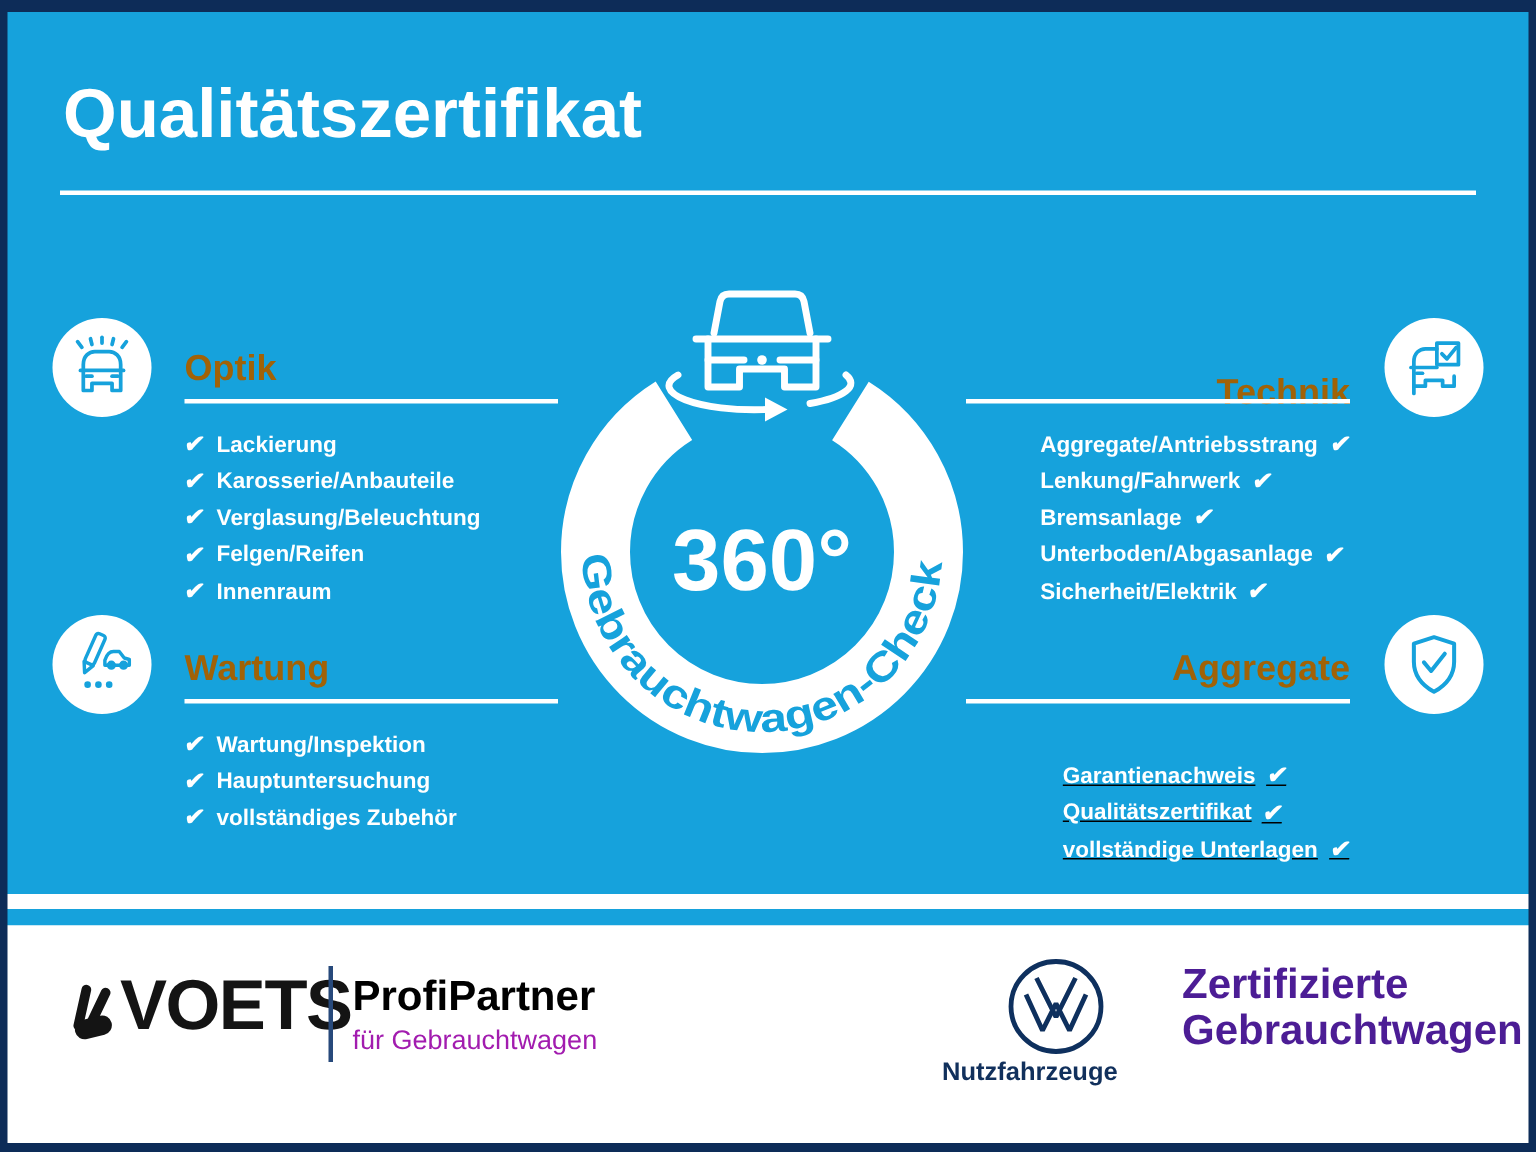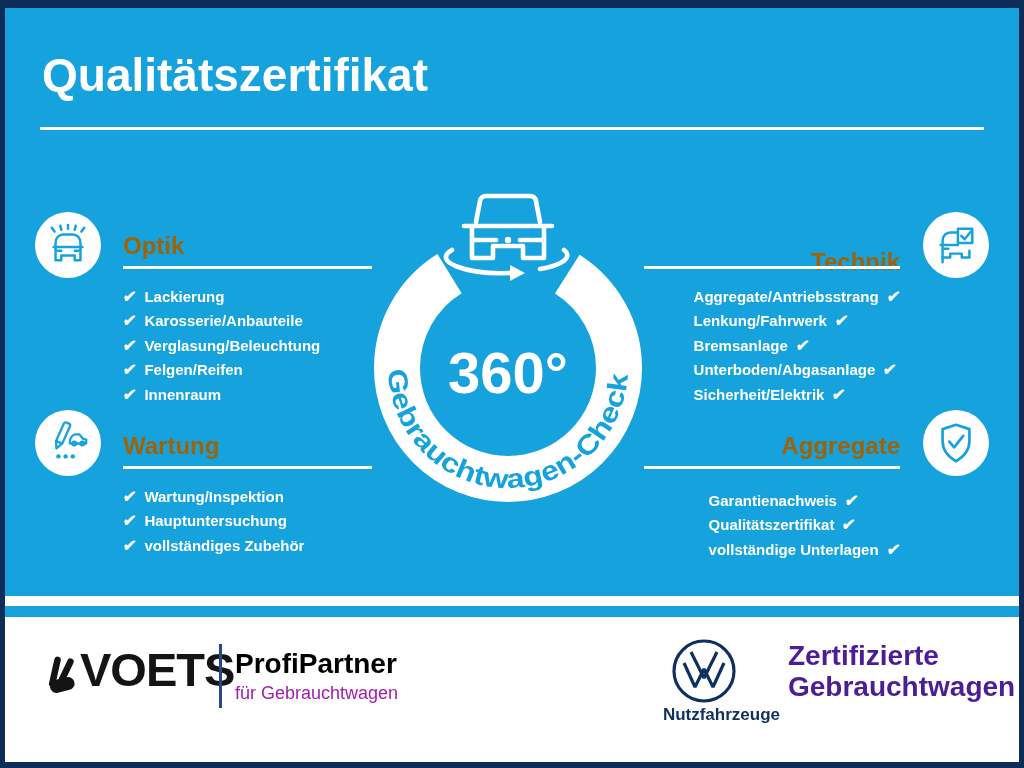--- a/index.html
+++ b/index.html
@@ -49,21 +49,21 @@
   
   .voets-hand{position:absolute;left:38px;top:648px;z-index:3;}
   .voets-word{
     position:absolute;left:80px;top:642px;z-index:3;
     color:#141414;font-size:47px;font-weight:800;letter-spacing:-1px;
   }
   .foot-divider{position:absolute;left:219px;top:644px;width:3px;height:64px;background:#27497b;z-index:3;}
   .profi-title{position:absolute;left:235px;top:648px;z-index:3;color:#000000;font-size:28px;font-weight:bold;}
   .profi-sub{position:absolute;left:235px;top:683px;z-index:3;color:#a21caf;font-size:18px;font-weight:400;}
   .vw-logo{position:absolute;left:670px;top:637px;z-index:3;}
-  .vw-sub{position:absolute;left:628px;top:705px;width:152px;text-align:right;z-index:3;
+  .vw-sub{position:absolute;left:628px;top:705px;width:152px;text-align:left;z-index:3;
           color:#11305c;font-size:17px;font-weight:bold;}
   .program{position:absolute;left:788px;top:640px;z-index:3;color:#4c1d95;font-size:28px;font-weight:bold;line-height:31px;}
 </style>
 </head>
 <body>
 
 <div class="page">
 
   <div class="blue-main"></div>
   <div class="stripe-blue"></div>
@@ -179,21 +179,21 @@
         <span class="chk">✔</span>
       </div>
     <div class="item">
         <span>Sicherheit/Elektrik</span>
         <span class="chk">✔</span>
       </div>
   </div>
 
   <div class="sec-header" style="right:124px;top:432px;">Aggregate</div>
   <div class="sec-rule" style="left:644px;top:466px;width:256px;"></div>
-  <div class="items right" style="right:124px;top:488px;">
+  <div class="items right" style="right:124px;top:505px;text-decoration:underline;">
     <div class="item">
         <span>Garantienachweis</span>
         <span class="chk">✔</span>
       </div>
     <div class="item">
         <span>Qualitätszertifikat</span>
         <span class="chk">✔</span>
       </div>
     <div class="item">
         <span>vollständige Unterlagen</span>

